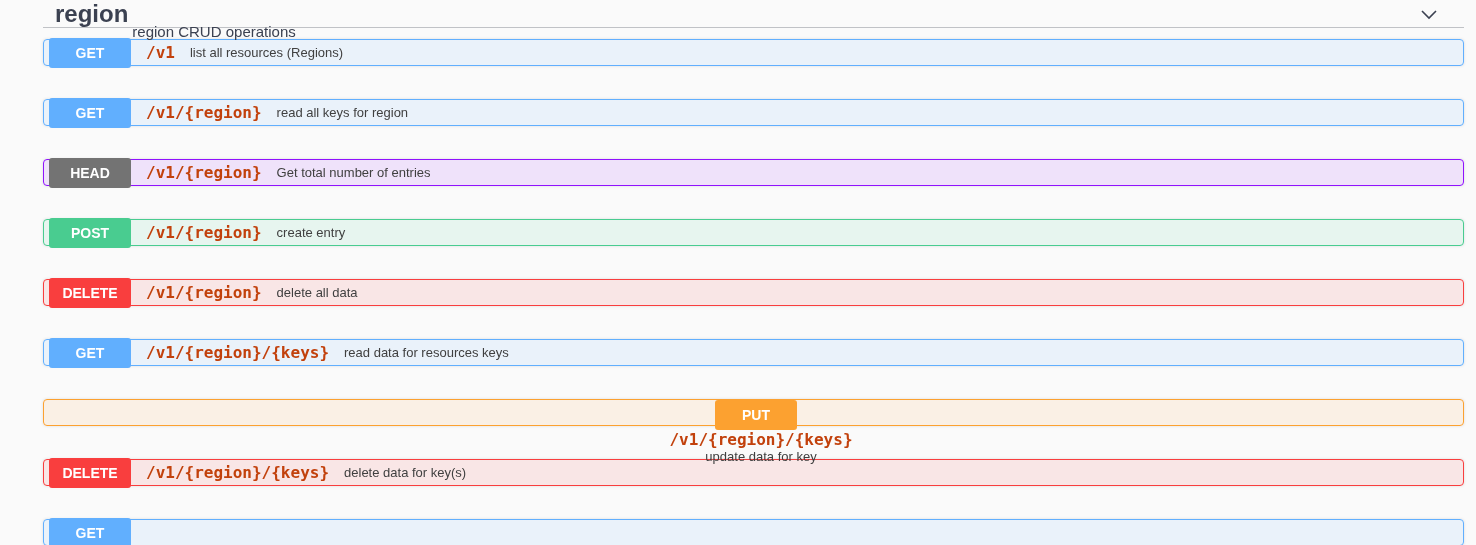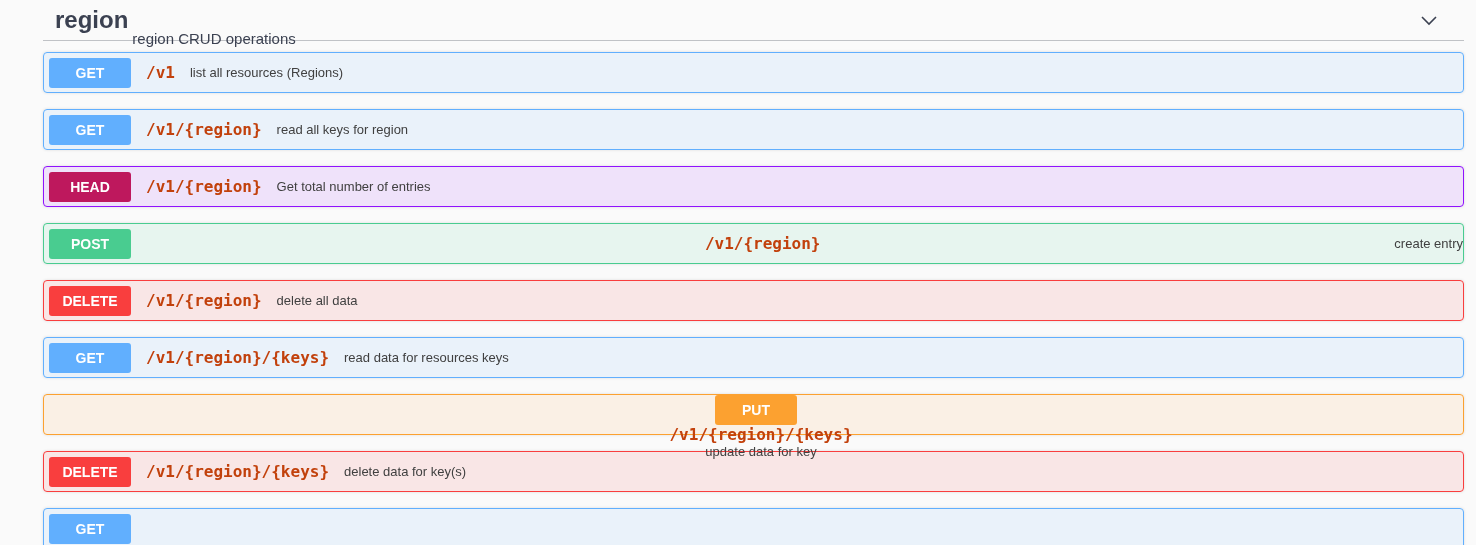--- a/index.html
+++ b/index.html
@@ -7,21 +7,21 @@
     width: 1476px; height: 545px;
     background: #fafafa;
     overflow: hidden;
     font-family: "Liberation Sans", sans-serif;
   }
   .page { width: 1476px; height: 545px; overflow: hidden; }
   .tag-section { margin: 0 12px 0 43px; }
 
   .tag-header {
     position: relative;
-    height: 41px;
+    height: 28px;
     display: flex;
     align-items: center;
     padding-left: 12px;
     border-bottom: 1px solid rgba(59,65,81,.3);
     cursor: pointer;
   }
   .tag-title {
     font-size: 24px;
     font-weight: bold;
     color: #3b4151;
@@ -39,24 +39,24 @@
     top: 50%;
     transform: translateY(-50%);
     width: 22px; height: 22px;
     display: flex; align-items: center; justify-content: center;
     cursor: pointer;
   }
 
   .operations { margin-top: 11px; }
 
   .opblock {
-    height: 41px;
+    height: 27px;
     border: 1px solid;
     border-radius: 4px;
-    margin-bottom: 16px;
+    margin-bottom: 33px;
     display: flex;
     align-items: center;
     box-shadow: 0 0 3px rgba(0,0,0,.12);
     cursor: pointer;
   }
   .method-badge {
     display: inline-block;
     width: 82px;
     padding: 7px 0;
     margin-left: 5px;
@@ -105,25 +105,25 @@
     <span class="method-badge" style="background: rgb(97, 175, 254);">GET</span>
     <span class="op-path">/v1</span>
     <span class="op-summary">list all resources (Regions)</span>
   </div>
         <div class="opblock" style="border-color: rgb(97, 175, 254); background: rgba(97, 175, 254, 0.1);">
     <span class="method-badge" style="background: rgb(97, 175, 254);">GET</span>
     <span class="op-path">/v1/{region}</span>
     <span class="op-summary">read all keys for region</span>
   </div>
         <div class="opblock" style="border-color: rgb(144, 18, 254); background: rgba(144, 18, 254, 0.1);">
-    <span class="method-badge" style="background: #be185d;">HEAD</span>
+    <span class="method-badge" style="background: #737373;">HEAD</span>
     <span class="op-path">/v1/{region}</span>
     <span class="op-summary">Get total number of entries</span>
   </div>
-        <div class="opblock" style="border-color: rgb(73, 204, 144); background: rgba(73, 204, 144, 0.1); justify-content: space-between;">
+        <div class="opblock" style="border-color: rgb(73, 204, 144); background: rgba(73, 204, 144, 0.1);">
     <span class="method-badge" style="background: rgb(73, 204, 144);">POST</span>
     <span class="op-path">/v1/{region}</span>
     <span class="op-summary">create entry</span>
   </div>
         <div class="opblock" style="border-color: rgb(249, 62, 62); background: rgba(249, 62, 62, 0.1);">
     <span class="method-badge" style="background: rgb(249, 62, 62);">DELETE</span>
     <span class="op-path">/v1/{region}</span>
     <span class="op-summary">delete all data</span>
   </div>
         <div class="opblock" style="border-color: rgb(97, 175, 254); background: rgba(97, 175, 254, 0.1);">

